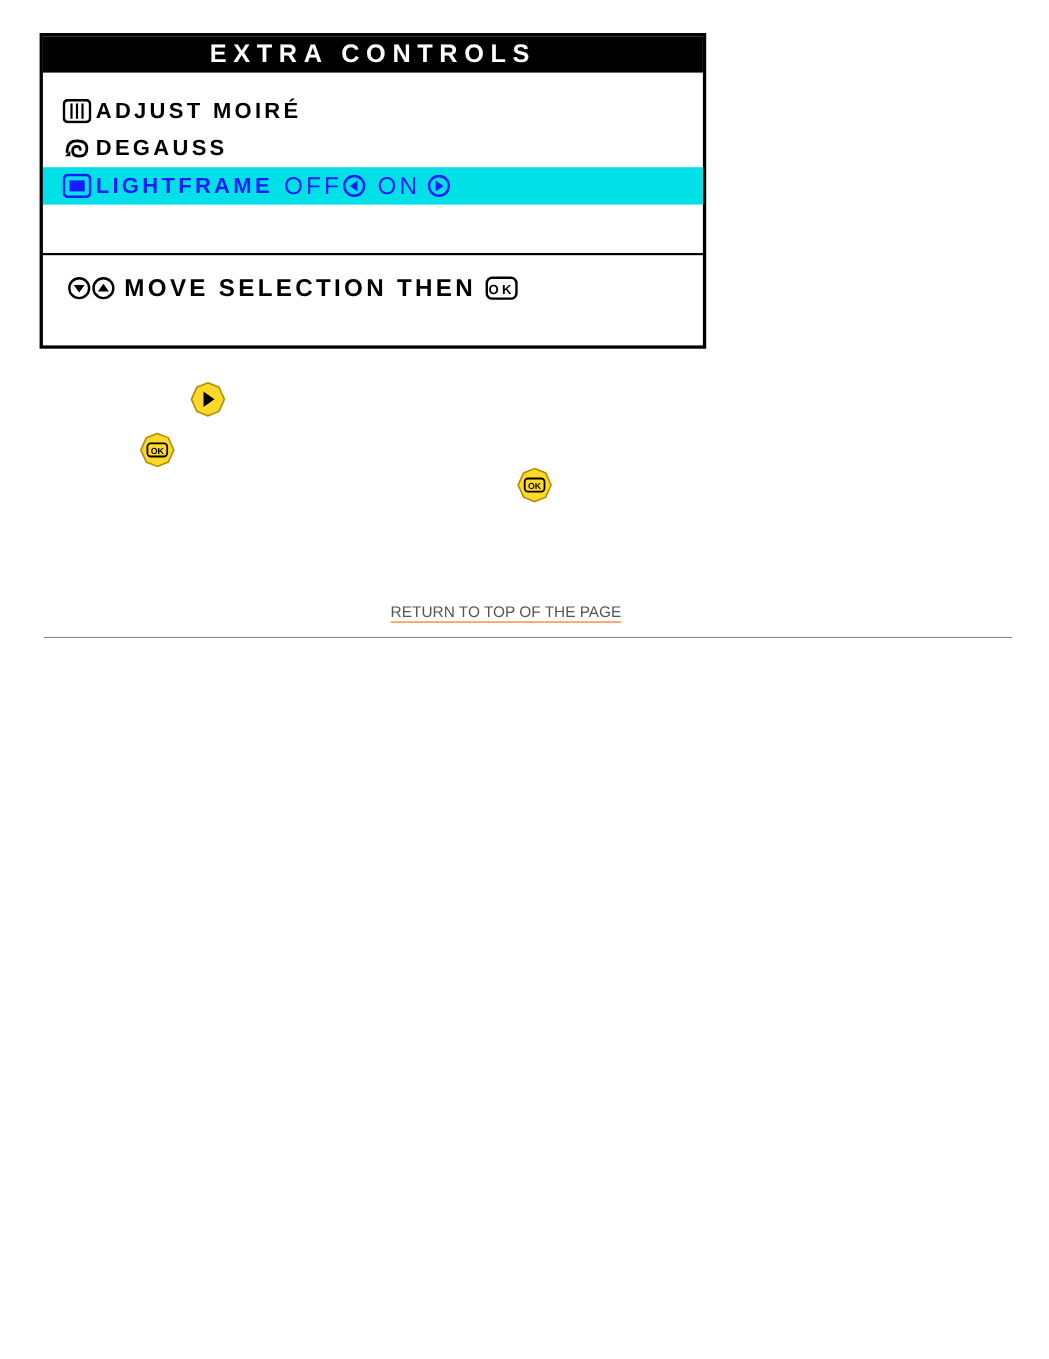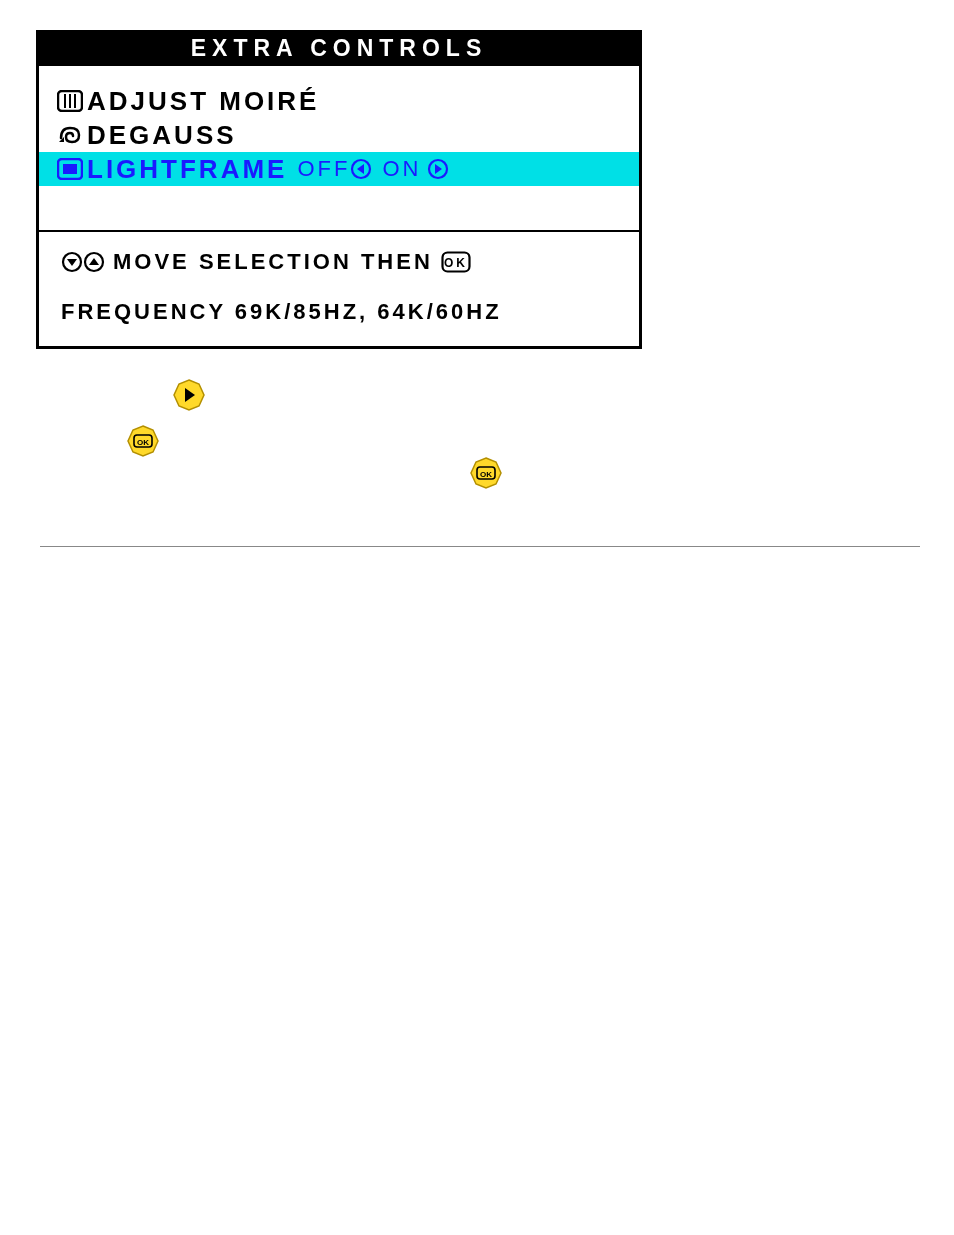--- a/index.html
+++ b/index.html
@@ -39,21 +39,21 @@
     height: 34px;
   }
   .menu-icon {
     width: 30px;
     display: inline-flex;
     align-items: center;
     justify-content: flex-start;
   }
   .menu-label {
     font-weight: bold;
-    font-size: 26px;
+    font-size: 20px;
     letter-spacing: 3px;
     font-family: Arial, Helvetica, sans-serif;
   }
   .menu-row.highlight {
     background: #00e0e6;
     color: #1a1aff;
   }
   .menu-row.highlight .menu-label,
   .menu-row.highlight .opt {
     color: #1a1aff;
@@ -215,21 +215,20 @@
           </span>
           <span style="margin:0 8px 0 8px;">MOVE SELECTION THEN</span>
           <span class="ring-icon">
             <svg width="30" height="22" viewBox="0 0 30 22">
               <rect x="1.5" y="1.5" width="27" height="19" rx="5" fill="none" stroke="#000" stroke-width="2.2"></rect>
               <text x="15" y="16" text-anchor="middle" font-family="Arial" font-size="12" font-weight="bold" fill="#000">OK</text>
             </svg>
           </span>
         </div>
         <div style="height:18px;"></div>
-        <div class="info-line">FREQUENCY 69K/85HZ, 64K/60HZ</div>
       </div>
     </div>
   </div>
 
   <div class="instructions">
     <div>
       <span class="hidden-step">5) Press the </span>
       <span class="yellow-arrow">
         <svg width="32" height="32" viewBox="0 0 32 32">
           <polygon points="16,1 26,5 31,16 26,27 16,31 6,27 1,16 6,5" fill="#ffd92a" stroke="#b38f00" stroke-width="1.5"></polygon>
@@ -253,15 +252,18 @@
         <svg width="32" height="32" viewBox="0 0 32 32">
           <polygon points="16,1 26,5 31,16 26,27 16,31 6,27 1,16 6,5" fill="#ffd92a" stroke="#b38f00" stroke-width="1.5"></polygon>
           <rect x="7" y="10" width="18" height="12" rx="3" fill="none" stroke="#000" stroke-width="1.6"></rect>
           <text x="16" y="19.5" text-anchor="middle" font-family="Arial" font-size="8" font-weight="bold" fill="#000">OK</text>
         </svg>
       </span>
       <span class="hidden-step"> again to return to the main controls window and close OSD.</span>
     </div>
   </div>
 
+  <a class="return-link">
+    <span class="u">RETURN TO TOP OF THE PAGE</span>
+  </a>
   <hr class="sep">
 
 </div>
 
 </body></html>

